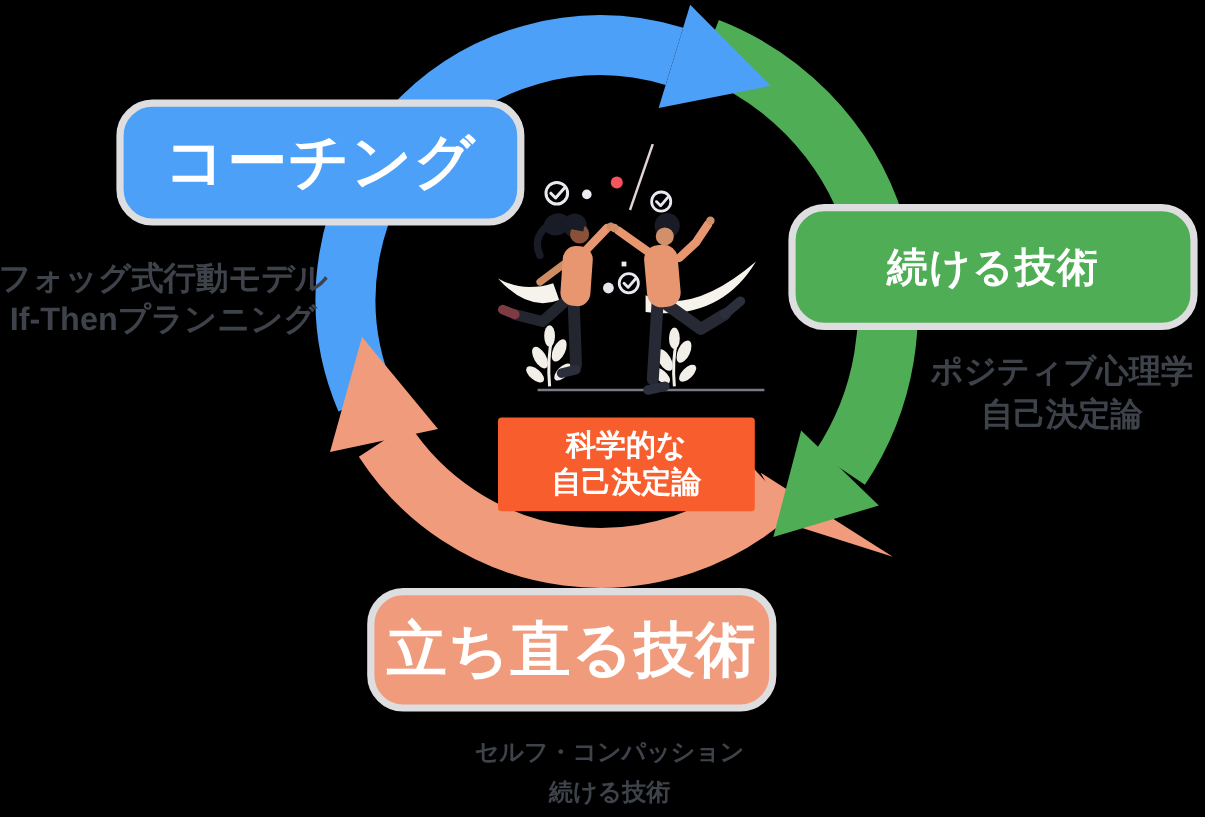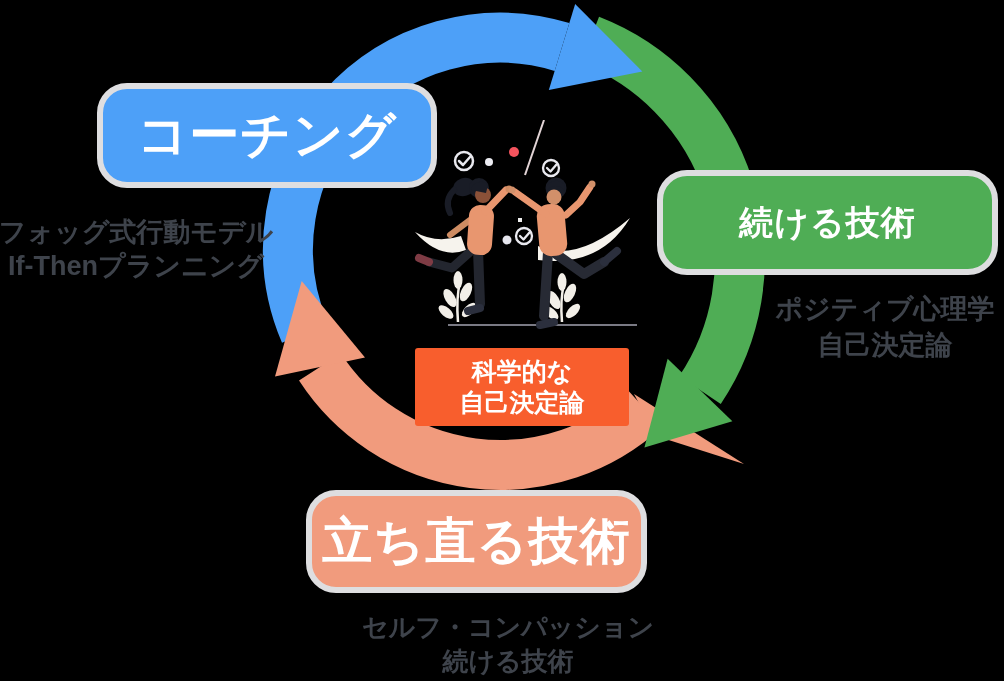--- a/index.html
+++ b/index.html
@@ -16,21 +16,21 @@
   }
   .stage-box.start{left:97px;top:83px;width:340px;height:105px;background:#4DA0F8;font-size:50px;}
   .stage-box.continue{left:657px;top:170px;width:341px;height:105px;background:#4FAD55;font-size:34px;}
   .stage-box.recover{left:306px;top:490px;width:341px;height:103px;background:#F19B7D;font-size:50px;}
   
   .methods{
     position:absolute;color:#3E434B;font-weight:bold;text-align:center;white-space:nowrap;
   }
   .methods.start{left:-2px;top:215px;width:276px;font-size:27px;line-height:34px;}
   .methods.continue{left:738px;top:291px;width:294px;font-size:27px;line-height:36px;}
-  .methods.recover{left:358px;top:610px;width:300px;font-size:26px;line-height:34px;}
+  .methods.recover{left:358px;top:610px;width:300px;font-size:20px;line-height:34px;}
   .methods span{display:block;}
   
   .center-badge{
     position:absolute;left:415px;top:348px;width:214px;height:78px;background:#F85E2D;
     border-radius:3px;color:#fff;font-weight:bold;font-size:25px;line-height:31px;
     display:flex;flex-direction:column;align-items:center;justify-content:center;
     text-align:center;white-space:nowrap;
   }
 </style>
 </head>

